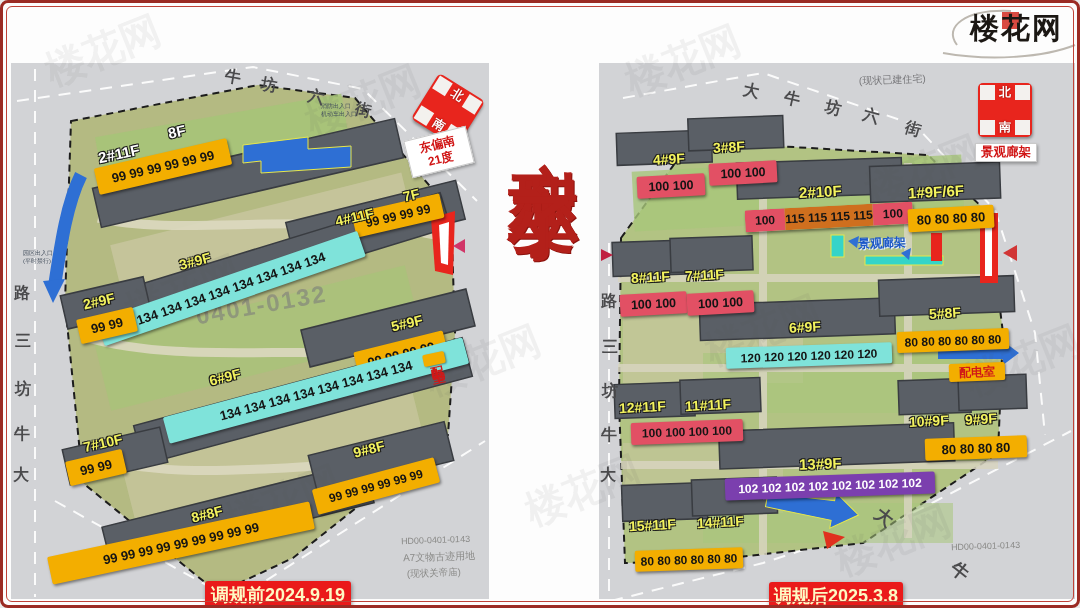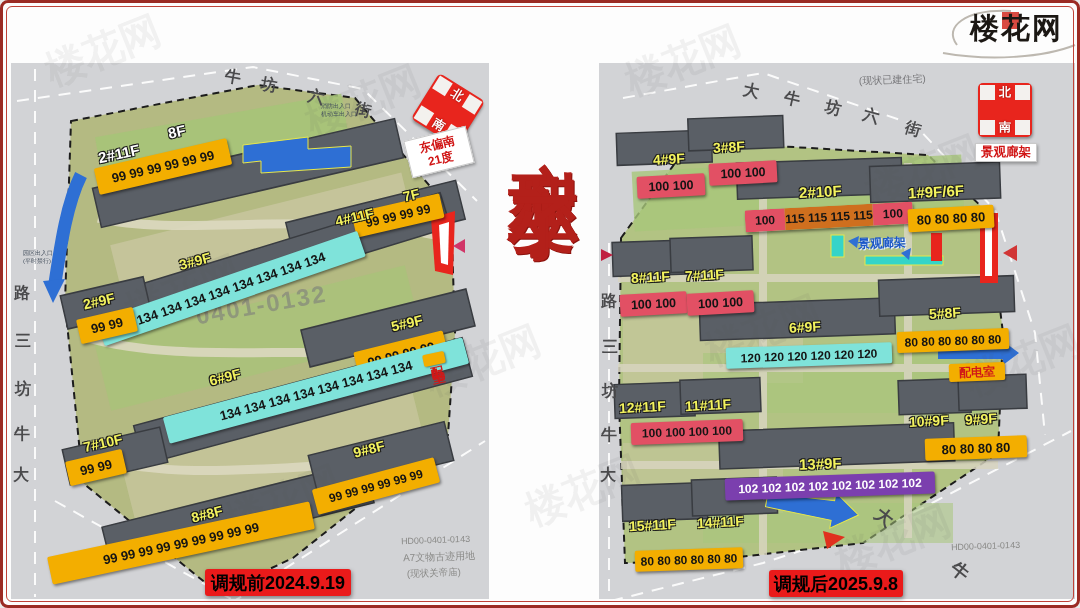--- a/index.html
+++ b/index.html
@@ -37,23 +37,23 @@
   .street-ch{position:absolute;z-index:10;color:#4a4a4c;font-weight:bold;font-size:16px;}
   .tiny{position:absolute;z-index:10;color:#45505e;font-size:6px;white-space:nowrap;}
   .note-box{position:absolute;z-index:14;background:#fff;border:1px solid #c9c9c9;
     box-shadow:1px 2px 3px rgba(0,0,0,.3);color:#d01414;font-weight:900;text-align:center;}
   .compass{position:absolute;width:54px;height:54px;z-index:14;}
   .compass .cross{position:absolute;inset:0;background:#e8251d;border-radius:5px;box-shadow:1px 2px 3px rgba(0,0,0,.35);}
   .compass .q{position:absolute;width:15px;height:15px;background:#f3f1ee;}
   .compass .n,.compass .s{position:absolute;left:0;width:100%;text-align:center;color:#fff;
     font-weight:900;font-size:12px;z-index:2;text-shadow:0 0 2px #7a0000;}
   .compass .n{top:1px;} .compass .s{bottom:1px;}
-  .date-label{position:absolute;z-index:30;background:#ea1a1a;color:#000000;font-weight:900;
+  .date-label{position:absolute;z-index:30;background:#ea1a1a;color:#fef9c3;font-weight:900;
     display:flex;align-items:center;justify-content:center;border-radius:3px;font-size:18px;
-    box-shadow:1px 2px 4px rgba(0,0,0,.4);white-space:nowrap;}
+    box-shadow:1px 2px 4px rgba(0,0,0,.4);white-space:nowrap;margin-top:12px;}
   .corner-note{position:absolute;z-index:10;color:#8a8a88;white-space:nowrap;transform:rotate(-2deg);}
   .power-v{position:absolute;z-index:13;background:#f3ae00;color:#d01818;font-weight:900;font-size:13px;
     writing-mode:vertical-rl;text-orientation:upright;padding:3px 2px;border-radius:2px;
     box-shadow:1px 1px 2px rgba(0,0,0,.4);letter-spacing:2px;}
   .power-h{position:absolute;z-index:13;background:#f3ae00;color:#d01818;font-weight:900;font-size:12px;
     display:flex;align-items:center;justify-content:center;border-radius:2px;box-shadow:1px 1px 2px rgba(0,0,0,.4);}
   .landscape-label{position:absolute;z-index:13;color:#1b57c9;font-weight:900;font-size:12px;
     text-shadow:1px 1px 0 #dfeaff;transform:rotate(-2deg);white-space:nowrap;}
   .parcel-code{position:absolute;z-index:9;color:#7d7d7b;opacity:.6;font-weight:bold;font-size:24px;
     transform:rotate(-10deg);letter-spacing:2px;white-space:nowrap;}
@@ -331,15 +331,15 @@
   <div class="band band-yellow" style="left:922px;top:434px;width:102px;height:22px;font-size:13px;transform:rotate(-2deg)">80 80 80 80</div>
 
   <span class="blabel" style="left:626px;top:514px;font-size:14px;transform:rotate(-3deg)">15#11F</span>
   <span class="blabel" style="left:694px;top:511px;font-size:14px;transform:rotate(-3deg)">14#11F</span>
   <div class="band band-yellow" style="left:632px;top:546px;width:108px;height:21px;font-size:12px;transform:rotate(-2deg)">80 80 80 80 80 80</div>
 
   <span class="landscape-label" style="left:855px;top:232px">景观廊架</span>
   <div class="power-h" style="left:946px;top:360px;width:56px;height:18px;transform:rotate(-2deg)">配电室</div>
 
   <span class="corner-note" style="left:948px;top:538px;font-size:9px">HD00-0401-0143</span>
-  <div class="date-label" style="left:766px;top:567px;width:134px;height:27px">调规后2025.9.8</div>
+  <div class="date-label" style="left:766px;top:567px;width:134px;height:27px">调规后2025.3.8</div>
 
 </div>
 
 </body></html>

